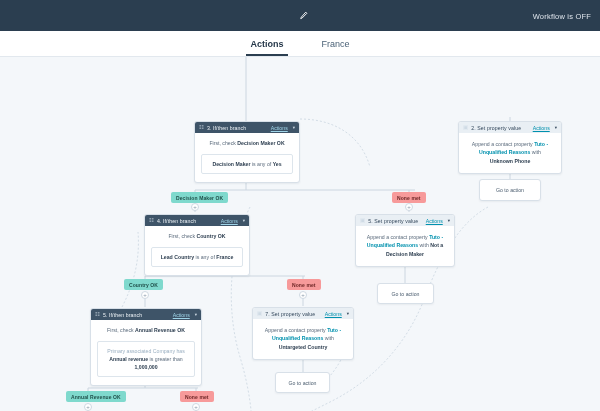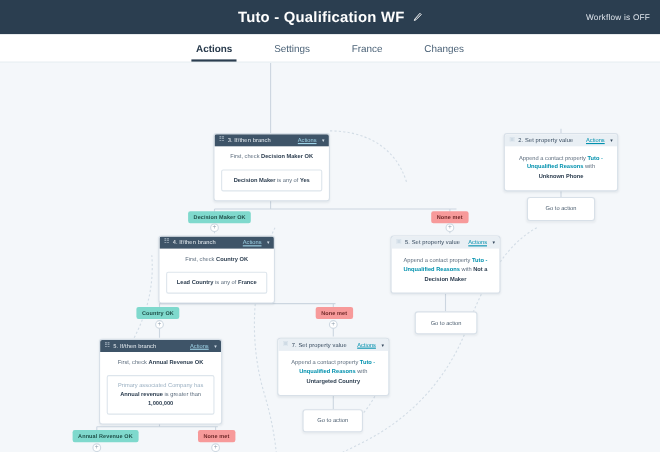--- a/index.html
+++ b/index.html
@@ -210,34 +210,31 @@
     display: flex;
     align-items: center;
     justify-content: center;
     cursor: pointer;
   }
 </style>
 </head>
 <body>
 
 <div class="topbar">
-  <span class="topbar-title">Tuto - Qualification WF</span>
   <span class="edit-icon">
     <svg width="9" height="9" viewBox="0 0 16 16" fill="none" stroke="#ffffff" stroke-width="1.6">
       <path d="M12 2l2 2-8.5 8.5L3 13.5l1-2.5L12 2z"></path>
     </svg>
   </span>
   <span class="topbar-right">Workflow is OFF</span>
 </div>
 
 <div class="tabbar">
   <div class="tab active">Actions</div>
-  <div class="tab">Settings</div>
   <div class="tab">France</div>
-  <div class="tab">Changes</div>
 </div>
 
 <div class="canvas">
 
   <svg class="wires">
     <g stroke="#ccd6e0" stroke-width="1" fill="none">
 
       <path d="M246 0 L246 64"></path>
 
       <path d="M246 125 L246 133"></path>

